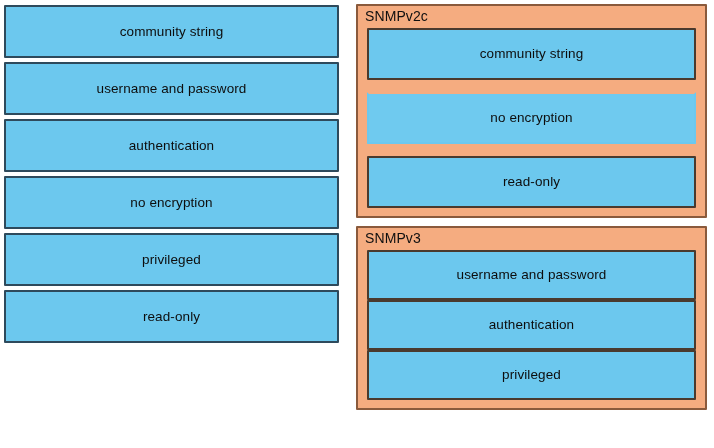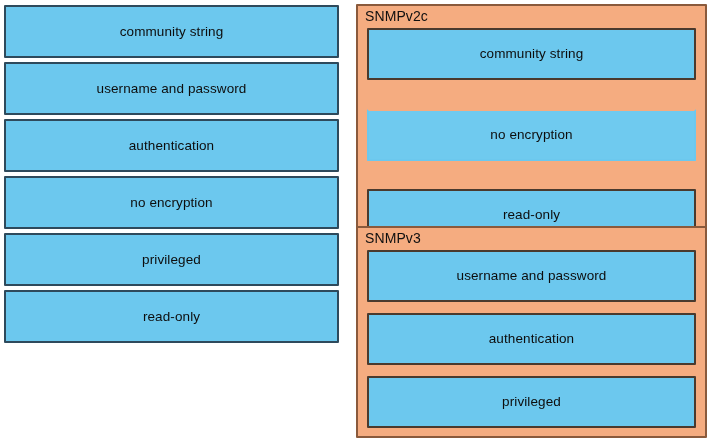--- a/index.html
+++ b/index.html
@@ -56,28 +56,28 @@
     background: #F5AC80;
     border: 2px solid #8A5A3C;
     border-radius: 1px;
     padding: 0;
   }
 
   #panel-snmpv2c {
     left: 356px;
     top: 4px;
     width: 351px;
-    height: 247px;
+    height: 214px;
   }
 
   #panel-snmpv3 {
     left: 356px;
     top: 226px;
     width: 351px;
-    height: 212px;
+    height: 184px;
   }
 
   .panel-title {
     position: absolute;
     left: 7px;
     top: 3px;
     font-size: 14px;
     line-height: 1;
     color: #101010;
     letter-spacing: 0.1px;

